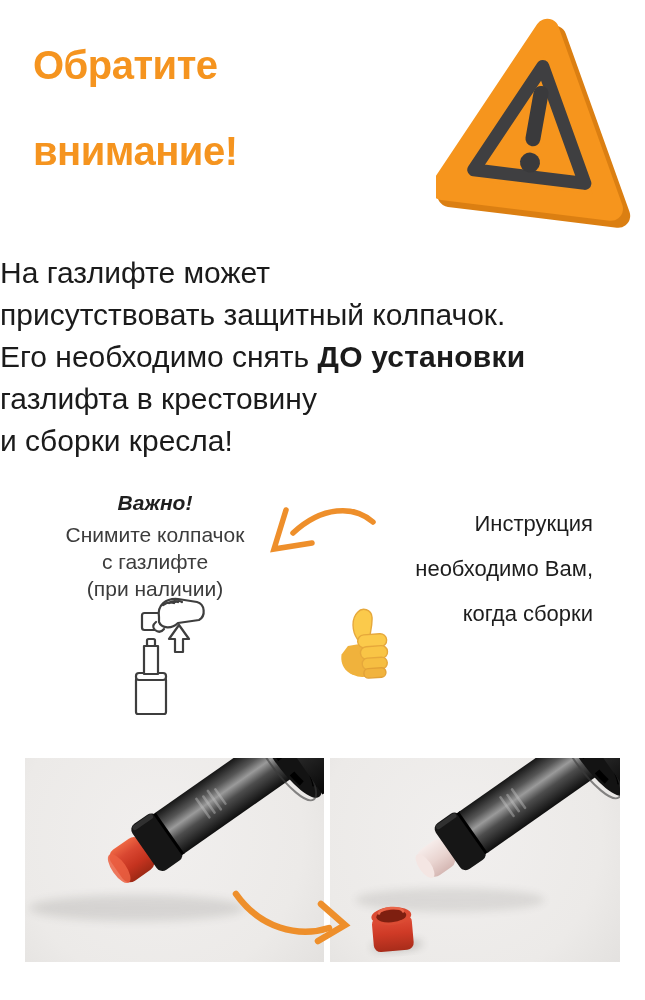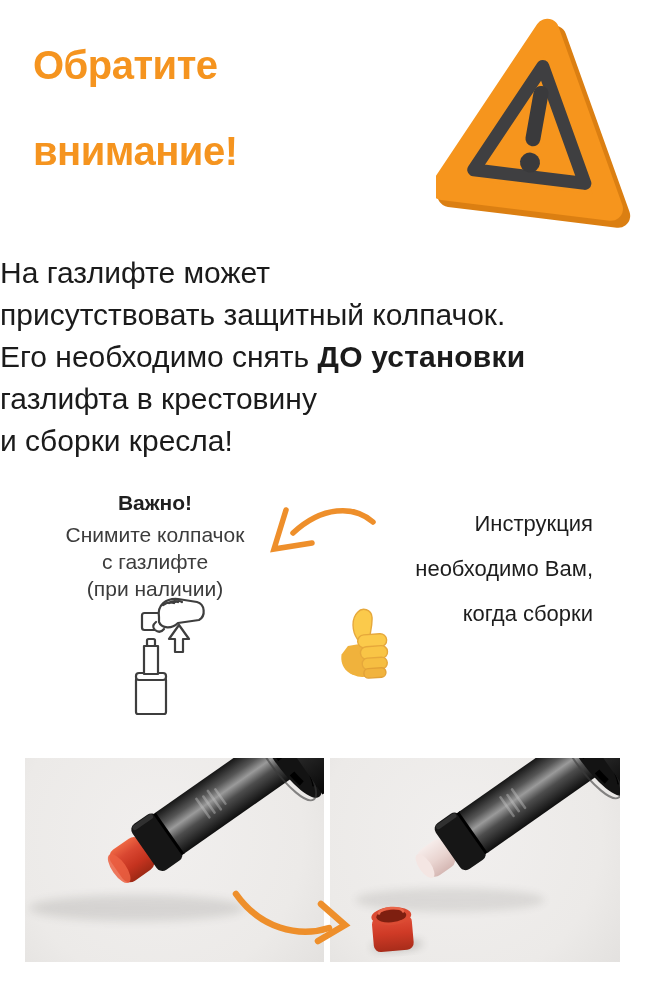--- a/index.html
+++ b/index.html
@@ -19,21 +19,21 @@
   .intro{
     position:absolute;left:0;top:252px;width:645px;
     font-size:30px;line-height:42px;color:var(--text-dark,#1B1B1B);
   }
   .intro b{font-weight:700;letter-spacing:0.2px;}
   
   .note-left{
     position:absolute;left:33px;top:489px;width:244px;text-align:center;
     font-size:21px;line-height:27px;color:var(--text-gray,#3C3C3C);
   }
-  .note-left .nl-title{font-weight:700;color:#1f1f1f;margin-bottom:5px;}
+  .note-left .nl-title{font-weight:700;color:#1f1f1f;margin-bottom:5px;font-style:italic;}
   
   .cap-illu{position:absolute;left:112px;top:592px;width:102px;height:126px;}
   
   .curve-arrow{position:absolute;left:262px;top:496px;width:125px;height:64px;}
   
   .note-right{
     position:absolute;right:52px;top:501px;width:300px;text-align:right;
     font-size:22px;line-height:45px;color:#1D1D1D;
   }
   .thumbs{position:absolute;left:328px;top:608px;width:68px;height:76px;}

